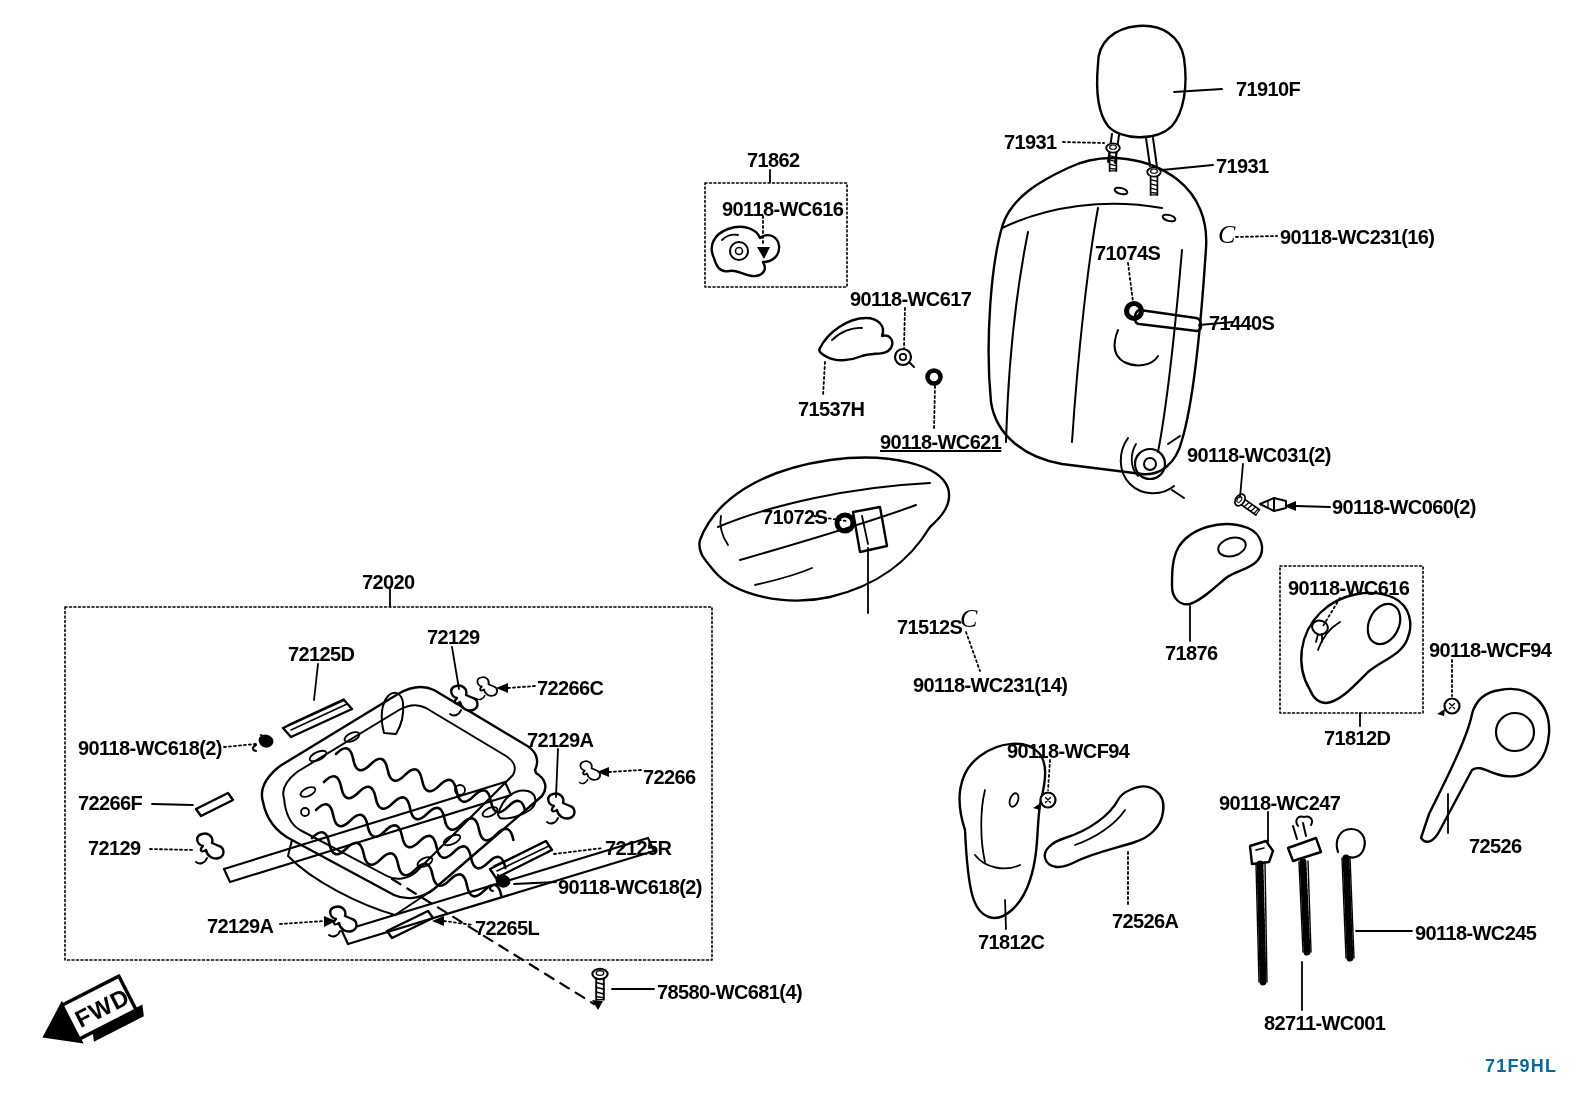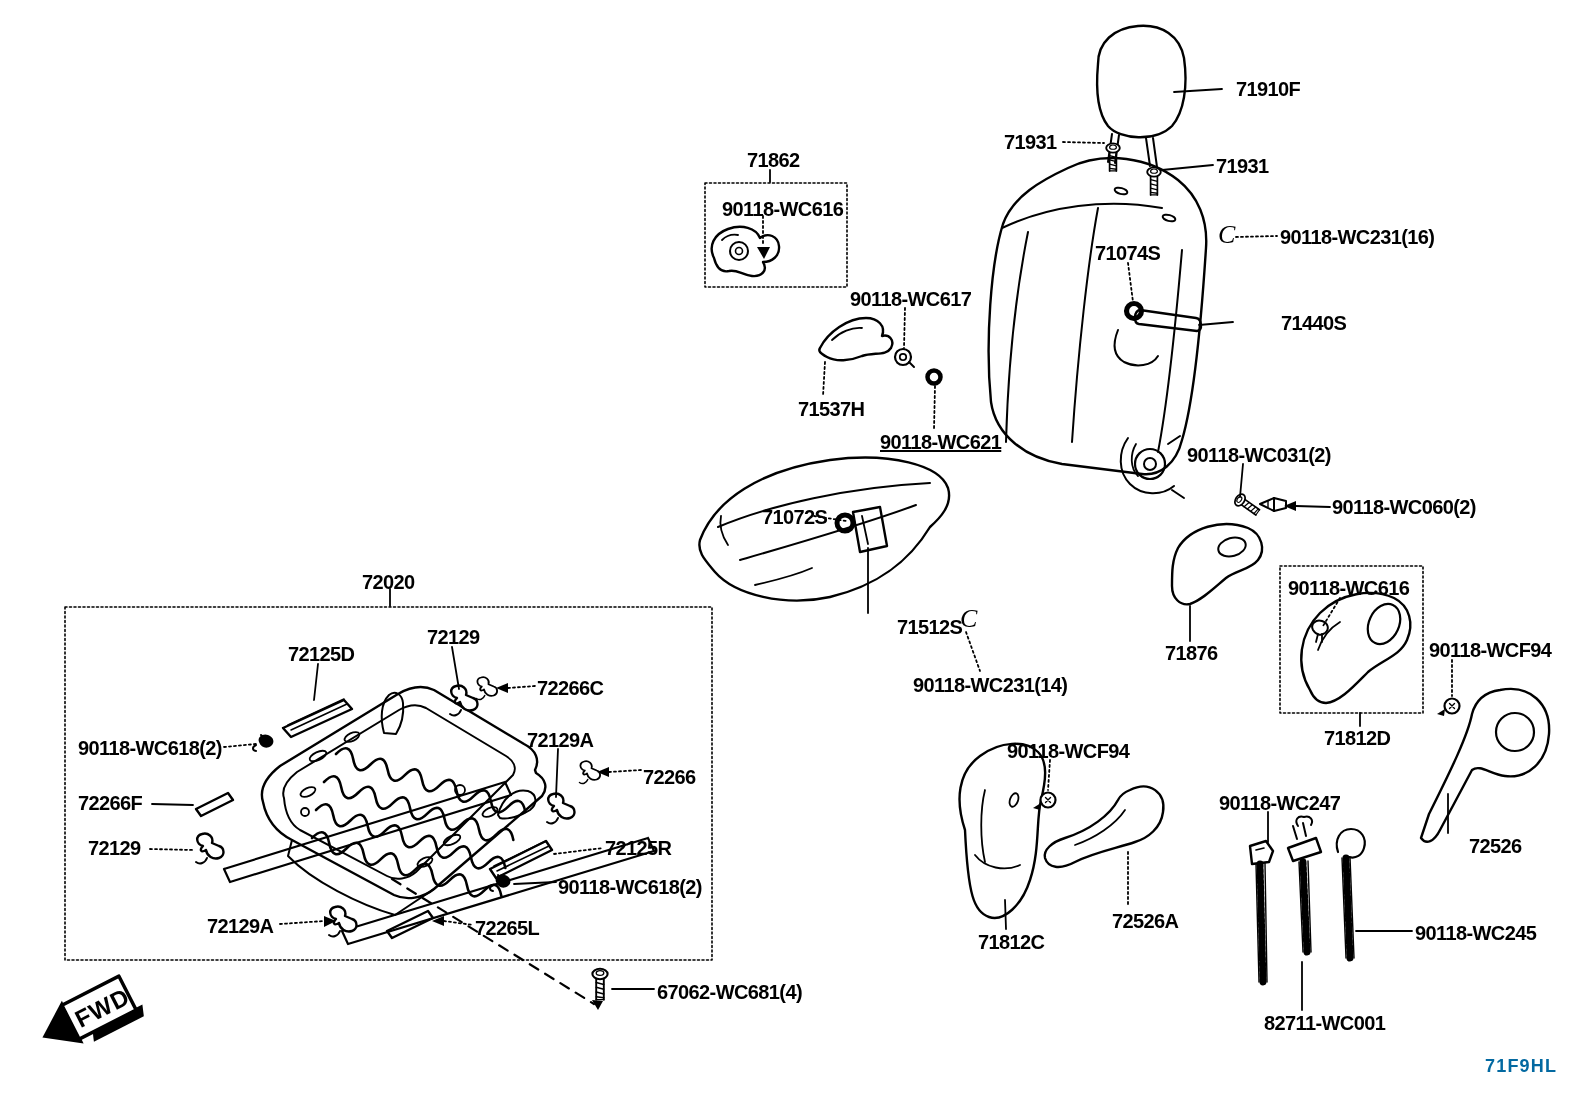--- a/index.html
+++ b/index.html
@@ -286,21 +286,21 @@
     <text x="52" y="61" fill="#000" stroke="none" font-family="&quot;Liberation Sans&quot;, sans-serif" font-size="24" font-weight="700" letter-spacing="1">FWD</text>
   </g>
 </svg>
 
 <div id="labels">
     <div class="plbl" style="left: 1224px; top: 79px; margin-left: 12px;">71910F</div>
     <div class="plbl" style="left: 1004px; top: 132px;">71931</div>
     <div class="plbl" style="left: 1216px; top: 156px;">71931</div>
     <div class="plbl" style="left: 1280px; top: 227px;">90118-WC231(16)</div>
     <div class="plbl" style="left: 1095px; top: 243px;">71074S</div>
-    <div class="plbl" style="left: 1281px; top: 313px;">71440S</div>
+    <div class="plbl" style="left: 1209px; top: 313px;">71440S</div>
     <div class="plbl" style="left: 747px; top: 150px;">71862</div>
     <div class="plbl" style="left: 722px; top: 199px;">90118-WC616</div>
     <div class="plbl" style="left: 850px; top: 289px;">90118-WC617</div>
     <div class="plbl" style="left: 798px; top: 399px;">71537H</div>
     <div class="plbl" style="left: 880px; top: 432px; text-decoration: underline;">90118-WC621</div>
     <div class="plbl" style="left: 762px; top: 507px;">71072S</div>
     <div class="plbl" style="left: 853px; top: 617px; margin-left: 44px;">71512S</div>
     <div class="plbl" style="left: 913px; top: 675px;">90118-WC231(14)</div>
     <div class="plbl" style="left: 362px; top: 572px;">72020</div>
     <div class="plbl" style="left: 288px; top: 644px;">72125D</div>
@@ -308,21 +308,21 @@
     <div class="plbl" style="left: 537px; top: 678px;">72266C</div>
     <div class="plbl" style="left: 78px; top: 738px;">90118-WC618(2)</div>
     <div class="plbl" style="left: 78px; top: 793px;">72266F</div>
     <div class="plbl" style="left: 527px; top: 730px;">72129A</div>
     <div class="plbl" style="left: 643px; top: 767px;">72266</div>
     <div class="plbl" style="left: 88px; top: 838px;">72129</div>
     <div class="plbl" style="left: 207px; top: 916px;">72129A</div>
     <div class="plbl" style="left: 605px; top: 838px;">72125R</div>
     <div class="plbl" style="left: 558px; top: 877px;">90118-WC618(2)</div>
     <div class="plbl" style="left: 475px; top: 918px;">72265L</div>
-    <div class="plbl" style="left: 657px; top: 982px;">67062-WC681(4)</div>
+    <div class="plbl" style="left: 657px; top: 982px;">78580-WC681(4)</div>
     <div class="plbl" style="left: 1165px; top: 643px;">71876</div>
     <div class="plbl" style="left: 1288px; top: 578px;">90118-WC616</div>
     <div class="plbl" style="left: 1324px; top: 728px;">71812D</div>
     <div class="plbl" style="left: 1429px; top: 640px;">90118-WCF94</div>
     <div class="plbl" style="left: 1469px; top: 836px;">72526</div>
     <div class="plbl" style="left: 1007px; top: 741px;">90118-WCF94</div>
     <div class="plbl" style="left: 978px; top: 932px;">71812C</div>
     <div class="plbl" style="left: 1112px; top: 911px;">72526A</div>
     <div class="plbl" style="left: 1219px; top: 793px;">90118-WC247</div>
     <div class="plbl" style="left: 1415px; top: 923px;">90118-WC245</div>

